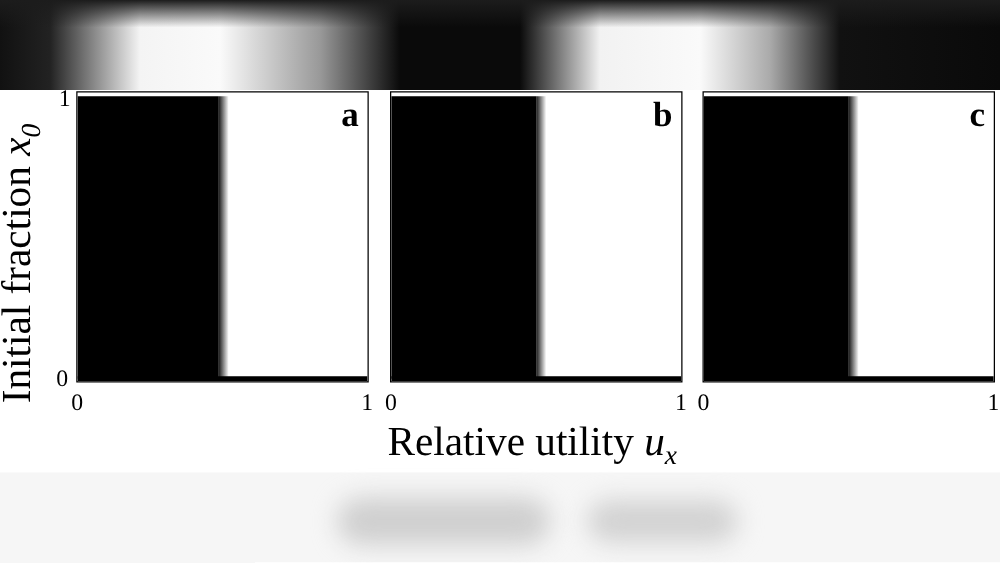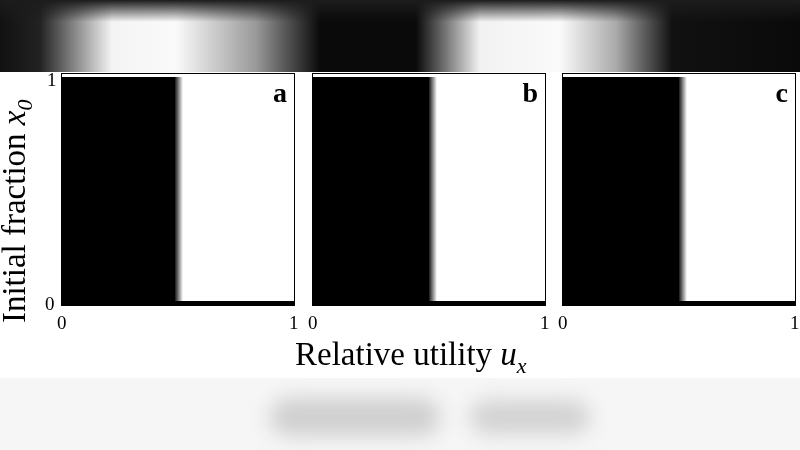--- a/index.html
+++ b/index.html
@@ -10,21 +10,21 @@
   .botband{position:absolute;left:0;top:378px;width:800px;height:72px;background:#f6f6f6;}
   .blur1{position:absolute;left:270px;top:398px;width:170px;height:38px;background:#cfcfcf;border-radius:20px;filter:blur(10px);}
   .blur2{position:absolute;left:470px;top:400px;width:120px;height:34px;background:#d2d2d2;border-radius:20px;filter:blur(10px);}
   .panel{position:absolute;top:73px;width:234px;height:233px;border:1px solid #000;background:#fff;overflow:hidden;box-sizing:border-box;}
   .black{position:absolute;left:0;top:3px;background:#000;}
   .edge{position:absolute;top:3px;width:8px;background:linear-gradient(90deg,rgba(0,0,0,0.9),rgba(0,0,0,0));}
   .strip{position:absolute;left:0;bottom:0;right:0;height:4px;background:#000;}
   .plabel{position:absolute;right:7px;top:4px;font-weight:bold;font-size:28px;line-height:30px;}
   .tick{position:absolute;font-size:19px;line-height:20px;}
   .ylabel{position:absolute;left:-103px;top:190px;width:240px;font-size:33px;transform:rotate(-90deg);transform-origin:center;white-space:nowrap;text-align:center;}
-  .xlabel{position:absolute;left:295px;top:336px;font-size:33px;white-space:nowrap;}
+  .xlabel{position:absolute;left:310px;top:336px;font-size:33px;white-space:nowrap;}
   .it{font-style:italic;}
   sub{font-size:22px;}
 </style>
 </head>
 <body>
 
 <div class="topband"></div>
 <div class="botband">
 </div>
 <div class="blur1"></div>

